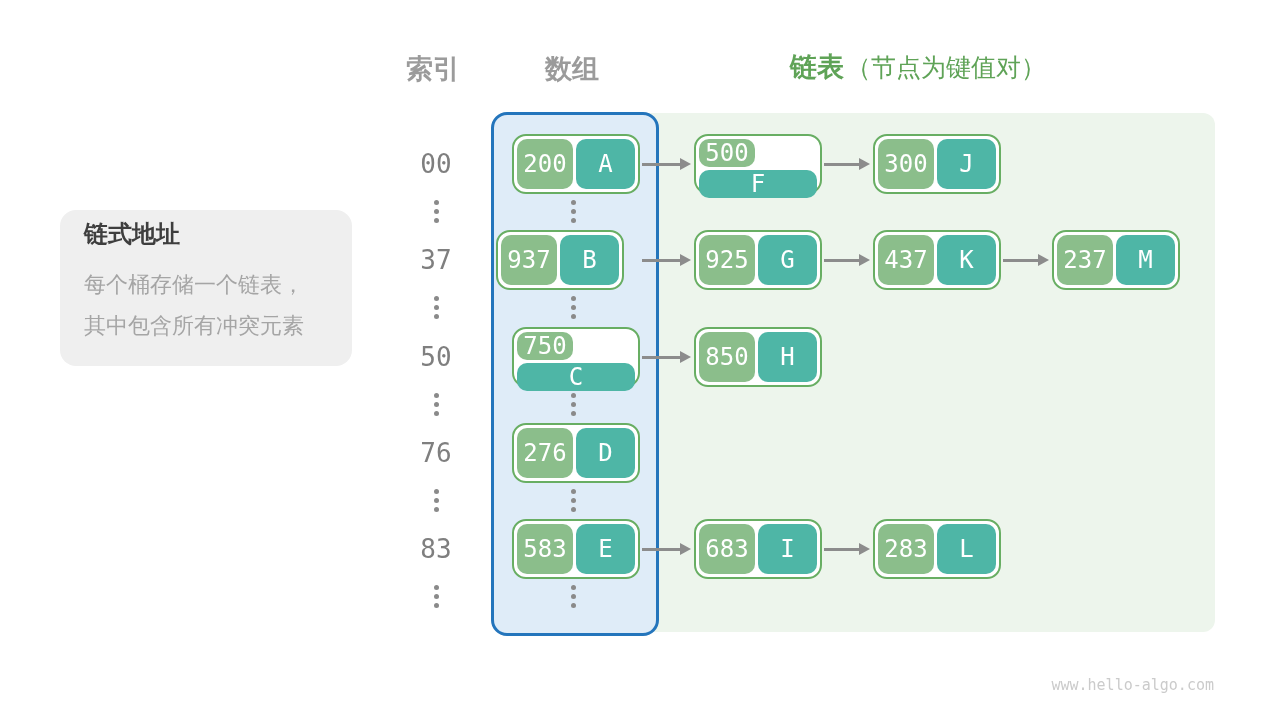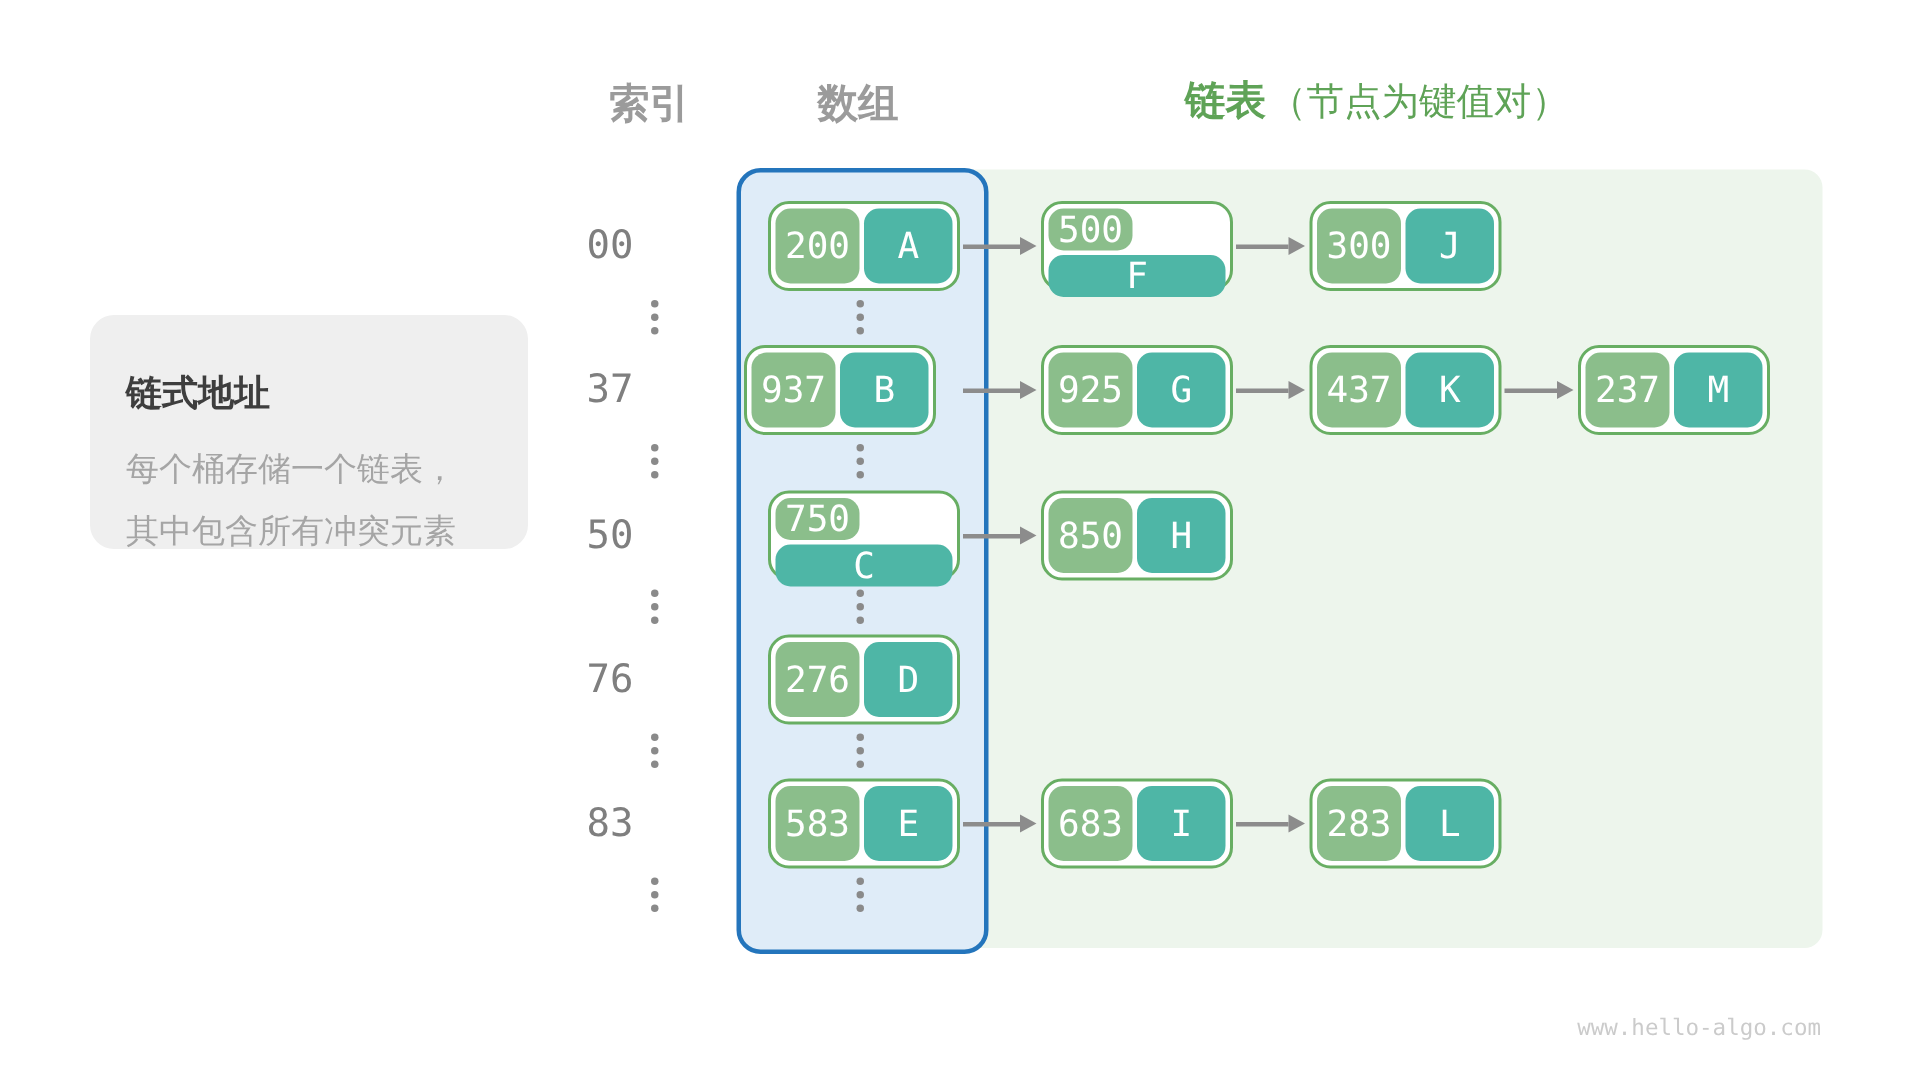--- a/index.html
+++ b/index.html
@@ -15,37 +15,37 @@
   .hdr-array{left:522px;width:100px;}
   .hdr-list{left:790px;top:50px;width:420px;text-align:left;color:#5fa357;display:flex;align-items:baseline;}
   .hdr-list .main{font-size:27px;font-weight:bold;}
   .hdr-list .sub{font-size:25px;font-weight:normal;margin-left:2px;}
 
   
   .green-area{position:absolute;left:493px;top:113px;width:722px;height:519px;background:#edf5ec;border-radius:12px;}
   .blue-col{position:absolute;left:491px;top:112px;width:162px;height:518px;background:#dfecf8;border:3px solid #2475bc;border-radius:16px;}
 
   
-  .idx-label{position:absolute;width:90px;text-align:left;font-size:26px;color:#7f7f7f;height:36px;line-height:36px;}
+  .idx-label{position:absolute;width:90px;text-align:center;font-size:26px;color:#7f7f7f;height:36px;line-height:36px;}
   .dots{position:absolute;width:8px;display:flex;flex-direction:column;align-items:center;}
   .dot{width:5px;height:5px;border-radius:50%;background:#8a8a8a;margin:2px 0;}
 
   
   .node{position:absolute;width:118px;height:50px;background:#ffffff;border:2px solid #68ae63;border-radius:14px;padding:3px;display:flex;gap:3px;}
   .pill{border-radius:10px;color:#ffffff;display:flex;align-items:center;justify-content:center;font-size:24px;}
   .pill.key{width:56px;background:#8bbe8b;}
   .pill.val{flex:1;background:#4eb6a6;}
 
   
   .arrow{position:absolute;height:3px;background:#8c8c8c;}
   .arrow::after{content:"";position:absolute;right:-11px;top:-5px;width:0;height:0;
     border-left:11px solid #8c8c8c;border-top:6.5px solid transparent;border-bottom:6.5px solid transparent;}
 
   
-  .note-box{position:absolute;left:60px;top:210px;width:292px;height:156px;background:#efefef;border-radius:16px;box-sizing:border-box;padding:36px 24px;}
+  .note-box{position:absolute;left:60px;top:210px;width:292px;height:156px;background:#efefef;border-radius:16px;box-sizing:border-box;padding:8px 24px;}
   .note-title{font-size:24px;font-weight:bold;color:#3e3e3e;margin-bottom:14px;}
   .note-line{font-size:22px;color:#a5a5a5;line-height:41px;}
 
   
   .hash-note{position:absolute;left:82px;top:430px;width:320px;}
   .hash-title{font-size:24px;font-weight:bold;color:#383838;display:flex;align-items:baseline;}
   .hash-title .formula{font-family:"DejaVu Sans Mono", monospace;font-weight:bold;margin-left:18px;font-size:24px;}
   .hash-line{font-size:23px;color:#a5a5a5;line-height:38px;}
   .hash-line .kw{font-family:"DejaVu Sans Mono", monospace;margin-left:8px;}
 

